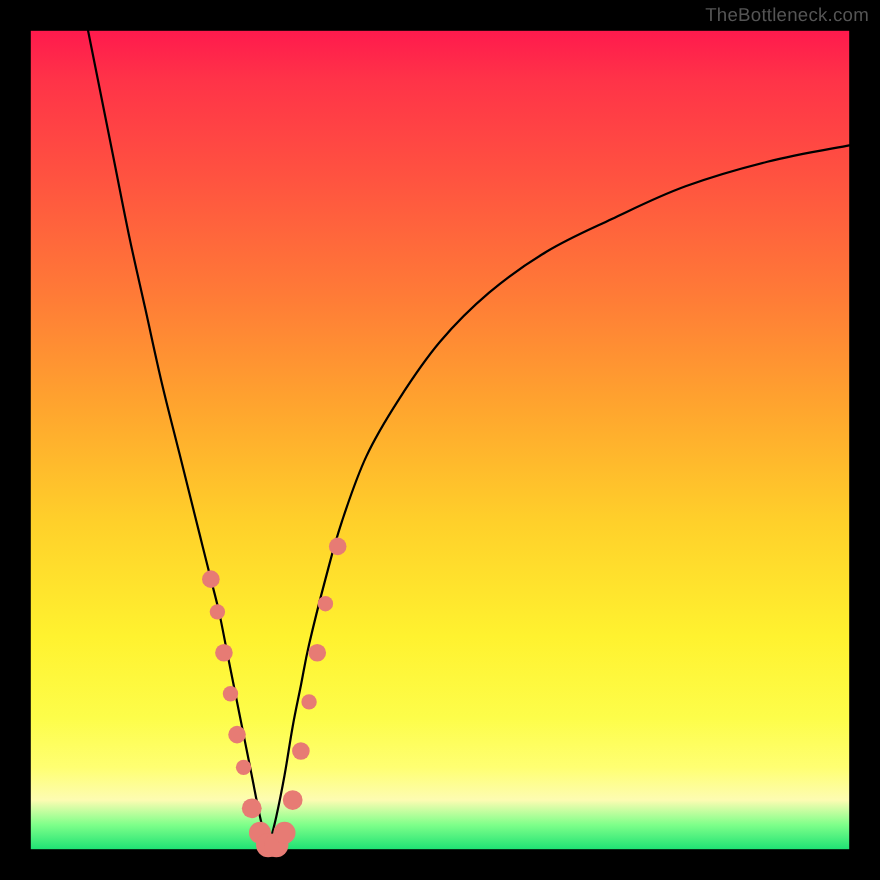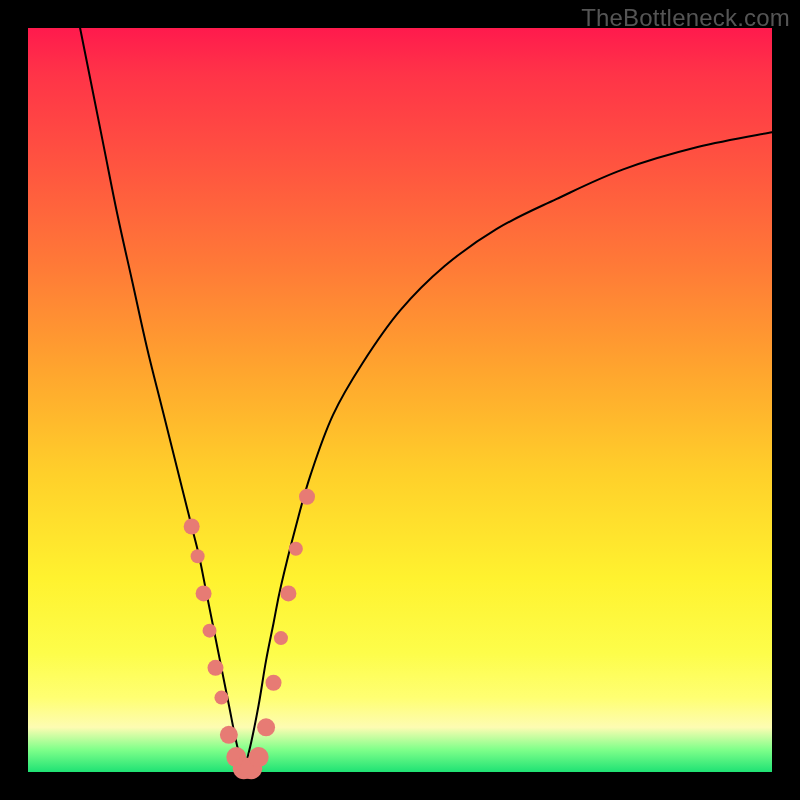--- a/index.html
+++ b/index.html
@@ -37,21 +37,21 @@
       #fdfcb2 94%,
       #7fff8a 97%,
       #1fe274 100%
     );
   }
   .watermark {
     position: absolute;
     top: 4px;
     right: 10px;
     color: #555;
-    font-size: 24px;
+    font-size: 17px;
     font-weight: 500;
     letter-spacing: 0.2px;
     user-select: none;
   }
   svg.curves {
     position: absolute;
     left: 0;
     top: 0;
     width: 744px;
     height: 744px;

